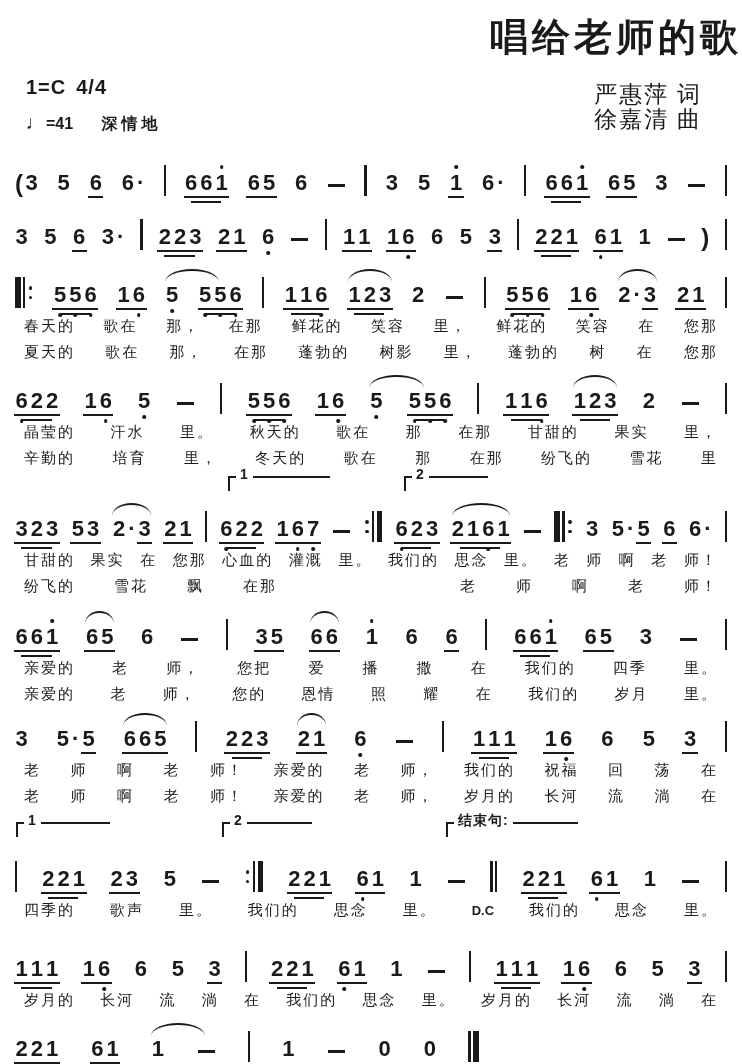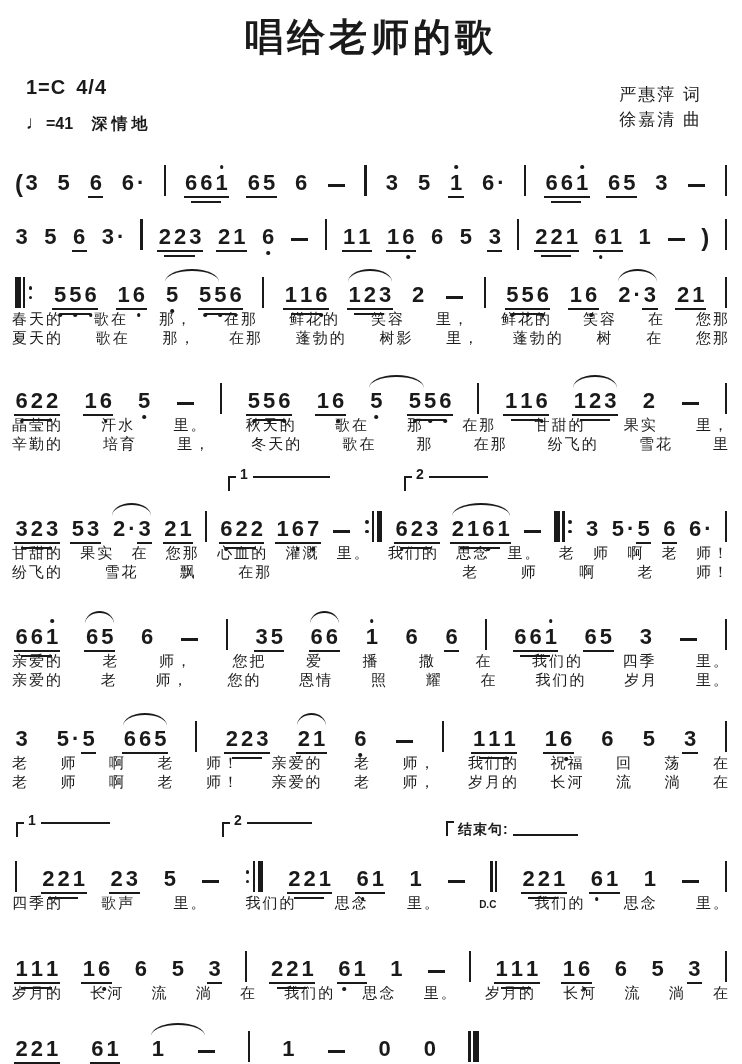--- a/index.html
+++ b/index.html
@@ -2,32 +2,32 @@
 <html><head>
 <meta charset="utf-8">
 <style>
   html,body{margin:0;padding:0;}
   body{
     width:742px;height:1064px;background:#ffffff;position:relative;
     font-family:"Liberation Sans",sans-serif;color:#1a1a1a;overflow:hidden;
   }
   .page{position:absolute;inset:0;}
   .title{
-    position:absolute;top:12px;left:0;width:100%;text-align:center;
+    position:absolute;top:12px;left:0;width:100%;text-align:right;
     font-size:38px;font-weight:bold;letter-spacing:4px;margin:0;
   }
   .key{
     position:absolute;left:26px;top:76px;font-size:20px;font-weight:bold;
     font-family:Liberation Sans, sans-serif;letter-spacing:1px;
   }
   .key span{margin-right:10px;}
-  .credits{position:absolute;right:40px;top:82px;font-size:17px;line-height:25px;letter-spacing:2px;}
+  .credits{position:absolute;right:40px;top:82px;font-size:23px;line-height:25px;letter-spacing:2px;font-family:Liberation Serif, serif;}
   .tempo{position:absolute;left:26px;top:112px;font-size:16px;font-weight:bold;}
   .tempo .notehead{font-size:19px;margin-right:1px;}
-  .tempo .expr{margin-left:14px;letter-spacing:4px;}
+  .tempo .expr{margin-left:24px;letter-spacing:4px;}
   .system{position:absolute;left:0;right:0;}
   .music-row{
     display:flex;justify-content:space-between;align-items:flex-end;
     padding:0 14px;height:42px;position:relative;
   }
   .music-row.left{justify-content:flex-start;gap:32px;}
   .tok{
     position:relative;display:inline-flex;align-items:flex-end;
     font-weight:bold;font-size:22px;line-height:1;
   }
@@ -53,25 +53,25 @@
   .tok.arcwide::before{right:-260%;}
   .dashu{display:inline-block;width:17px;height:3.2px;background:#1a1a1a;margin:0 2px 11px 2px;}
   .paren{font-size:24px;padding:0 1px 2px 1px;}
   .bar{display:inline-flex;align-items:center;margin:0 1px 2px 1px;gap:2.5px;}
   .bar i{display:block;width:2.2px;height:31px;background:#1a1a1a;}
   .bar i.th{width:5.5px;}
   .bar .dots{display:flex;flex-direction:column;gap:6px;margin:0 1px;}
   .bar .dots b{display:block;width:3.8px;height:3.8px;border-radius:50%;background:#1a1a1a;}
   .lyric-row{
     display:flex;justify-content:space-between;align-items:baseline;
-    padding:0 12px;font-size:15px;letter-spacing:2px;margin-top:0;white-space:nowrap;
+    padding:0 24px;font-size:15px;letter-spacing:2px;margin-top:7px;white-space:nowrap;
   }
   .lyric{display:inline-block;}
   .lyric.empty{width:2.2em;}
-  .lyric.dc{letter-spacing:0;font-size:10px;font-weight:bold;}
+  .lyric.dc{letter-spacing:0;font-size:13px;font-weight:bold;}
   .overlay{position:absolute;display:flex;align-items:flex-start;height:14px;}
   .overlay .vcorner{display:block;width:6px;height:13px;border-left:2.2px solid #1a1a1a;border-top:2.2px solid #1a1a1a;}
   .overlay .vlabel{font-size:14px;font-weight:bold;line-height:13px;padding:0 4px;margin-top:-8px;letter-spacing:1px;}
   .overlay .vline{flex:1;height:0;border-top:2.2px solid #1a1a1a;margin-top:0;}
 </style>
 </head>
 <body>
 
 <div class="page">
   <h1 class="title">唱给老师的歌</h1>
@@ -792,21 +792,21 @@
         <div class="overlay" style="left: 16px; width: 94px; top: -30px;">
           <i class="vcorner"></i>
           <span class="vlabel">1</span>
           <i class="vline"></i>
         </div>
         <div class="overlay" style="left: 222px; width: 90px; top: -30px;">
           <i class="vcorner"></i>
           <span class="vlabel">2</span>
           <i class="vline"></i>
         </div>
-        <div class="overlay" style="left: 446px; width: 132px; top: -30px; align-items: flex-end;">
+        <div class="overlay" style="left: 446px; width: 132px; top: -30px;">
           <i class="vcorner"></i>
           <span class="vlabel">结束句:</span>
           <i class="vline"></i>
         </div>
         <div class="lyric-row">
           <span class="lyric">四季的</span>
           <span class="lyric">歌声</span>
           <span class="lyric">里。</span>
           <span class="lyric">我们的</span>
           <span class="lyric">思念</span>

